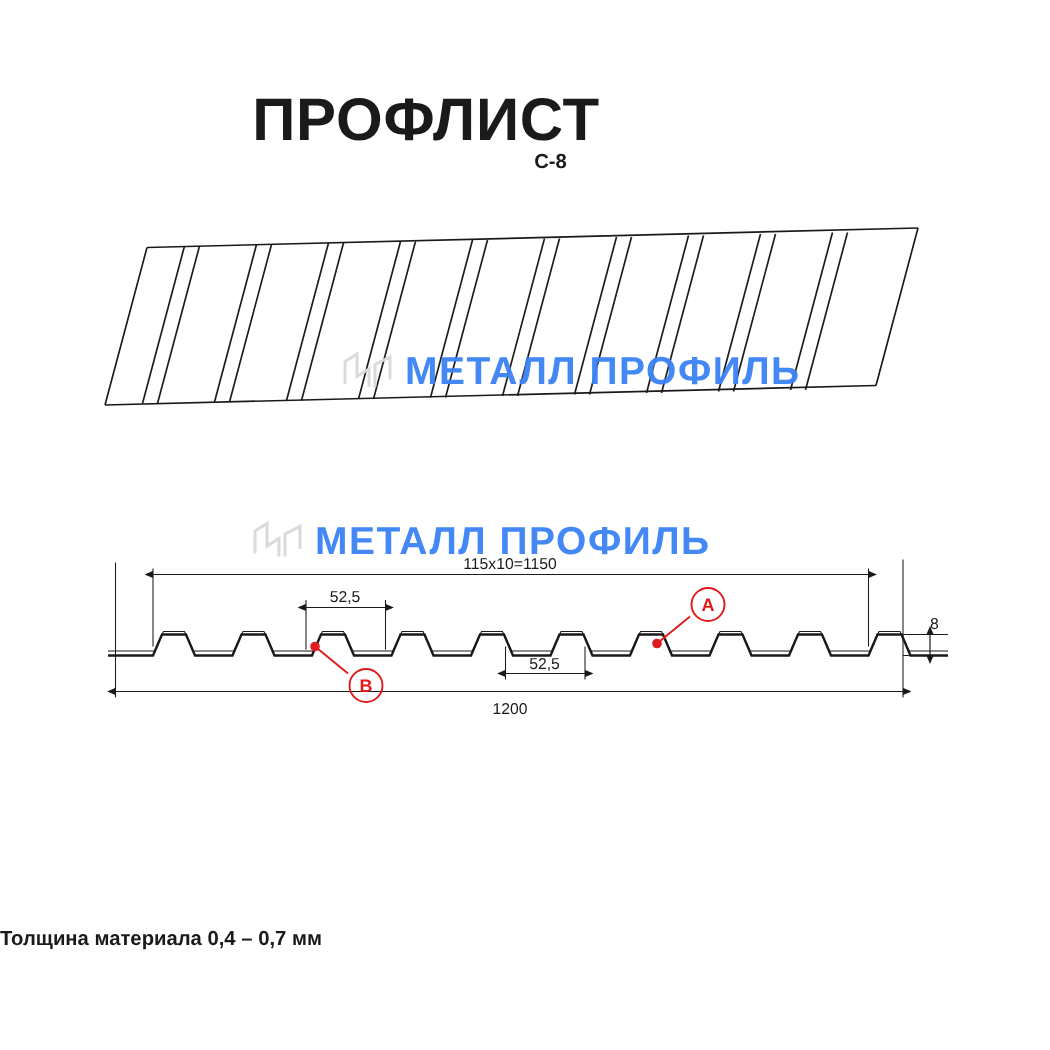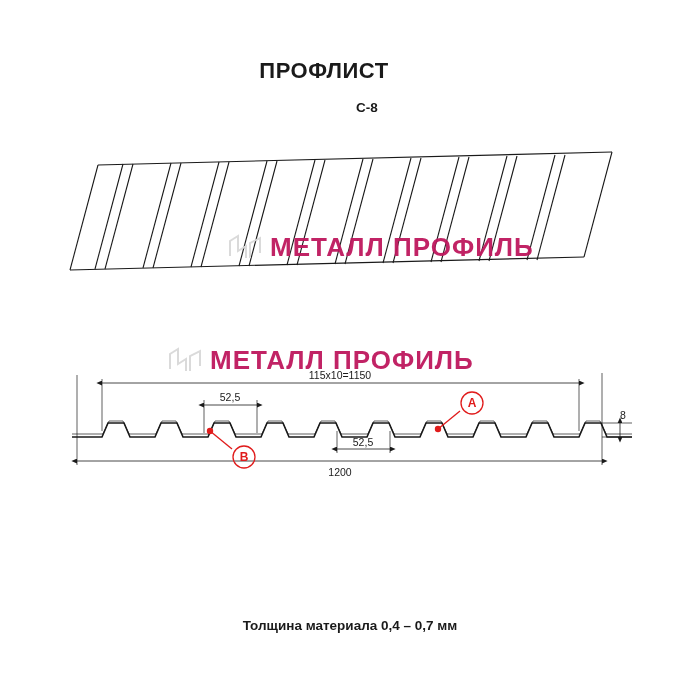--- a/index.html
+++ b/index.html
@@ -19,25 +19,24 @@
     inset: 0;
   }
 
   
   .title {
     position: absolute;
     top: 58px;
     left: 0;
     width: 568px;
     text-align: center;
-    font-size: 22px;
+    font-size: 40px;
     font-weight: bold;
     letter-spacing: 0.5px;
     color: #1a1a1a;
-    margin-left: 40px;
   }
   .subtitle {
     position: absolute;
     top: 100px;
     left: 4px;
     width: 700px;
     text-align: center;
     font-size: 13.5px;
     font-weight: bold;
     color: #1a1a1a;
@@ -56,21 +55,21 @@
     position: absolute;
     top: 345px;
     left: 42px;
     width: 600px;
     height: 150px;
   }
 
   .watermark {
     position: absolute;
     pointer-events: none;
-    color: #be185d;
+    color: #3b82f6;
     font-weight: bold;
     font-size: 26px;
     letter-spacing: 1px;
     white-space: nowrap;
     opacity: 0.95;
   }
   .wm1 { top: 232px; left: 228px; }
   .wm2 { top: 345px; left: 168px; }
 
   .wm-logo {
@@ -78,21 +77,21 @@
     vertical-align: -4px;
     margin-right: 8px;
   }
 
   
   .footer {
     position: absolute;
     top: 618px;
     left: 0;
     width: 700px;
-    text-align: center;
+    text-align: left;
     font-size: 13.5px;
     font-weight: bold;
     color: #1a1a1a;
   }
 
   
   .callout-label {
     font-family: "Liberation Sans", sans-serif;
     font-size: 12px;
     font-weight: bold;

